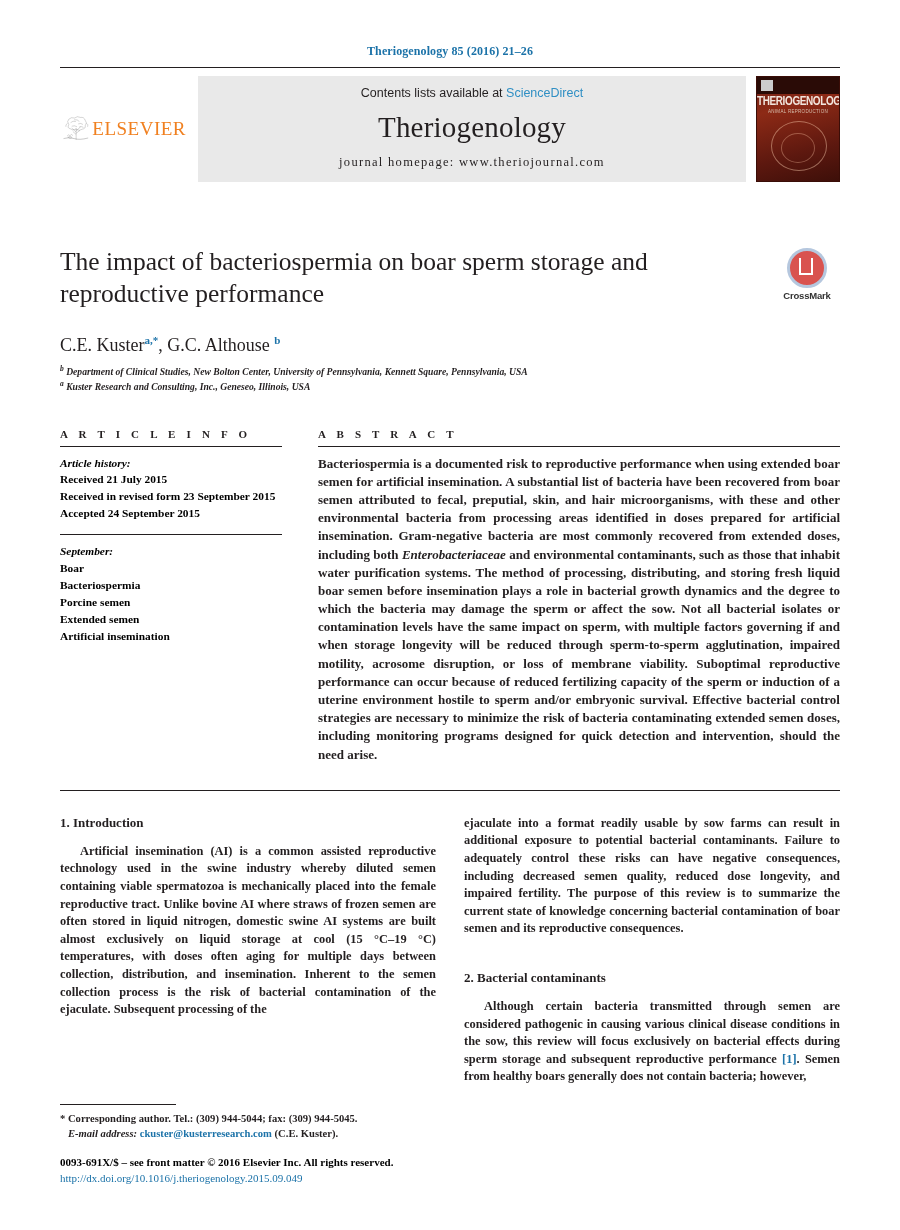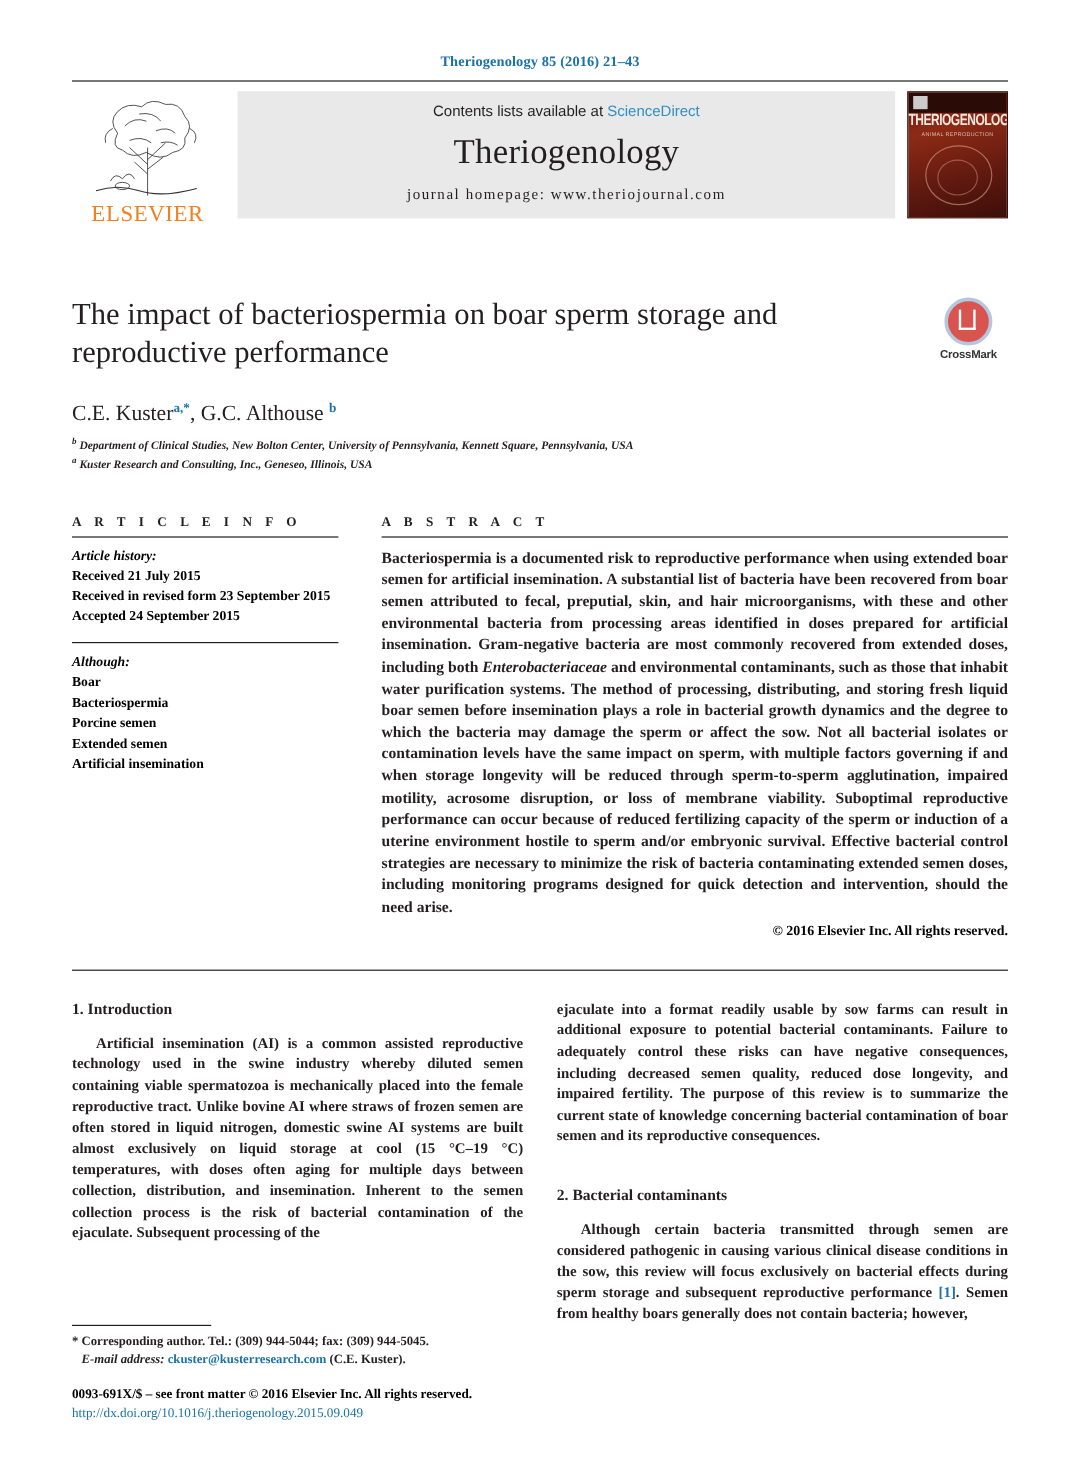--- a/index.html
+++ b/index.html
@@ -41,21 +41,21 @@
     display: flex;
     align-items: stretch;
     margin: 0 60px;
     height: 122px;
   }
   .elsevier-logo {
     width: 126px;
     flex: 0 0 126px;
     position: relative;
     display: flex;
-    flex-direction: column;
+    flex-direction: row;
     justify-content: flex-end;
     align-items: center;
     padding-bottom: 2px;
     box-sizing: border-box;
   }
   .elsevier-tree {
     width: 110px;
     height: 92px;
   }
   .elsevier-word {
@@ -351,21 +351,21 @@
     color: #1b72a8;
     line-height: 1.4;
     word-break: break-all;
   }
 </style>
 </head>
 <body>
 
 <div class="page">
 
-  <div class="running-head">Theriogenology 85 (2016) 21–43</div>
+  <div class="running-head">Theriogenology 85 (2016) 21–26</div>
 
   <div class="masthead-rule"></div>
 
   <div class="masthead">
 
     <div class="elsevier-logo">
       <svg class="elsevier-tree" viewBox="0 0 110 92">
         <g stroke="#333333" stroke-width="0.7" fill="none">
           <path d="M55 86 L55 46 M55 60 L40 46 M55 56 L70 42 M55 68 L44 58 M55 64 L68 54"></path>
           <path d="M30 34 Q22 24 30 16 Q38 8 50 12 Q58 4 70 10 Q82 8 86 20 Q94 28 86 38 Q88 48 76 50 Q66 58 54 50 Q42 56 34 48 Q24 46 30 34 Z"></path>
@@ -418,33 +418,32 @@
   <div class="info-abstract">
 
     <div class="col-info">
       <div class="sec-head">A R T I C L E  I N F O</div>
       <div class="rule-thin"></div>
       <div class="info-label">Article history:</div>
       <div class="info-line">Received 21 July 2015</div>
       <div class="info-line">Received in revised form 23 September 2015</div>
       <div class="info-line">Accepted 24 September 2015</div>
       <div class="rule-mid"></div>
-      <div class="info-label">Although:</div>
+      <div class="info-label">September:</div>
       <div class="kw-line">Boar</div>
       <div class="kw-line">Bacteriospermia</div>
       <div class="kw-line">Porcine semen</div>
       <div class="kw-line">Extended semen</div>
       <div class="kw-line">Artificial insemination</div>
     </div>
 
     <div class="col-abstract">
       <div class="sec-head">A B S T R A C T</div>
       <div class="rule-thin"></div>
       <div class="abstract-body"><span>Bacteriospermia is a documented risk to reproductive performance when using extended boar semen for artificial insemination. A substantial list of bacteria have been recovered from boar semen attributed to fecal, preputial, skin, and hair microorganisms, with these and other environmental bacteria from processing areas identified in doses prepared for artificial insemination. Gram-negative bacteria are most commonly recovered from extended doses, including both </span><i>Enterobacteriaceae</i><span> and environmental contaminants, such as those that inhabit water purification systems. The method of processing, distributing, and storing fresh liquid boar semen before insemination plays a role in bacterial growth dynamics and the degree to which the bacteria may damage the sperm or affect the sow. Not all bacterial isolates or contamination levels have the same impact on sperm, with multiple factors governing if and when storage longevity will be reduced through sperm-to-sperm agglutination, impaired motility, acrosome disruption, or loss of membrane viability. Suboptimal reproductive performance can occur because of reduced fertilizing capacity of the sperm or induction of a uterine environment hostile to sperm and/or embryonic survival. Effective bacterial control strategies are necessary to minimize the risk of bacteria contaminating extended semen doses, including monitoring programs designed for quick detection and intervention, should the need arise.</span></div>
-      <div class="copyright">© 2016 Elsevier Inc. All rights reserved.</div>
     </div>
 
   </div>
 
   <div class="main-rule"></div>
 
   <div class="two-col">
     <div class="col">
       <div class="head2">1. Introduction</div>
       <p class="para">Artificial insemination (AI) is a common assisted reproductive technology used in the swine industry whereby diluted semen containing viable spermatozoa is mechanically placed into the female reproductive tract. Unlike bovine AI where straws of frozen semen are often stored in liquid nitrogen, domestic swine AI systems are built almost exclusively on liquid storage at cool (15 °C–19 °C) temperatures, with doses often aging for multiple days between collection, distribution, and insemination. Inherent to the semen collection process is the risk of bacterial contamination of the ejaculate. Subsequent processing of the</p>

